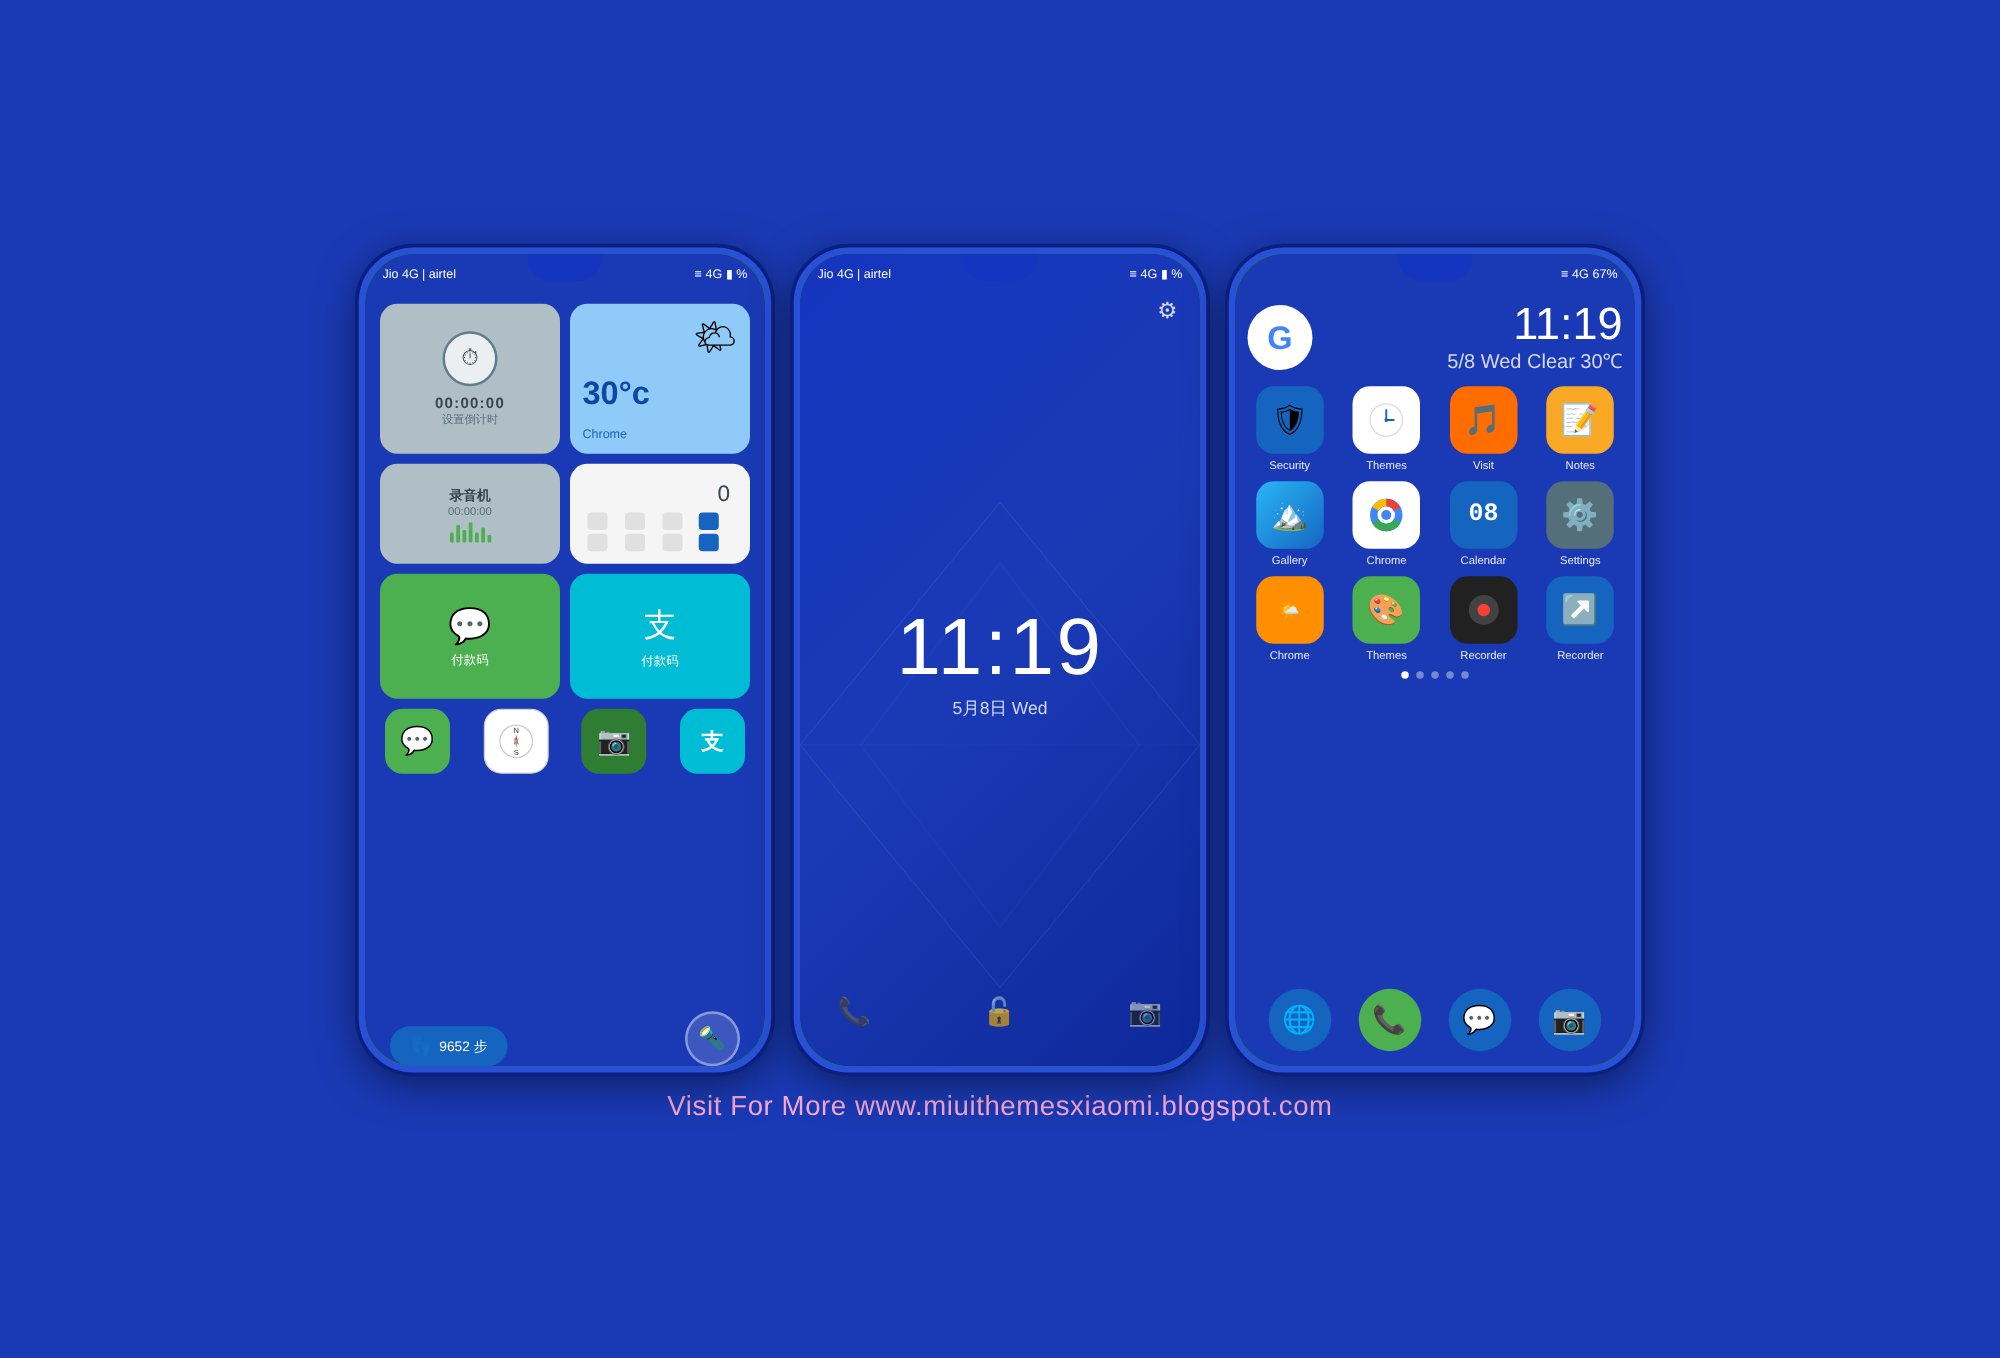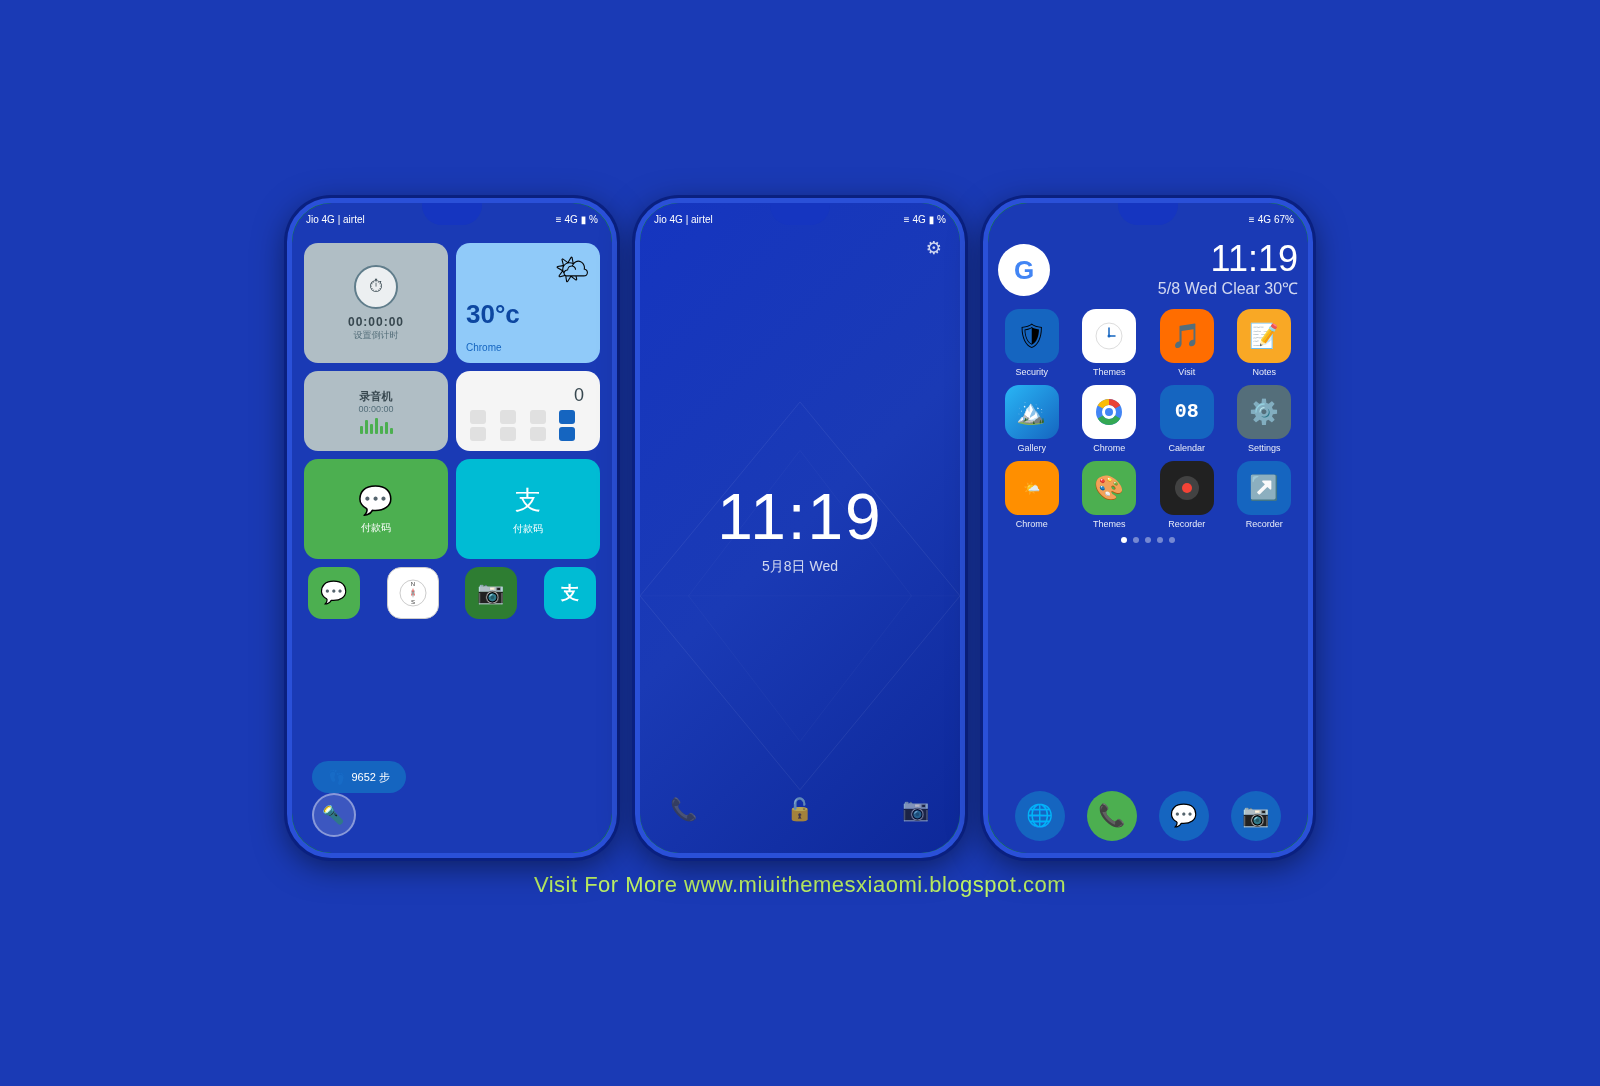--- a/index.html
+++ b/index.html
@@ -15,21 +15,21 @@
       overflow: hidden;
     }
     .phones-container {
       display: flex;
       gap: 18px;
       align-items: center;
       justify-content: center;
       margin-top: 10px;
     }
     .footer-text {
-      color: #bef264;
+      color: #f9a8d4;
       font-size: 22px;
       margin-top: 14px;
       letter-spacing: 0.5px;
     }
 
     
     .phone {
       width: 330px;
       height: 660px;
       background: #15803d;
@@ -240,27 +240,26 @@
       justify-content: center;
       font-size: 22px;
     }
     .icon-green { background: #4caf50; }
     .icon-white { background: white; border: 1px solid #ccc; }
     .icon-dark-green { background: #2e7d32; }
     .icon-cyan { background: #00bcd4; }
 
     .phone1-bottom {
       position: absolute;
-      bottom: 16px;
+      bottom: 0;
       left: 0; right: 0;
       display: flex;
-      align-items: flex-start;
+      align-items: flex-end;
       justify-content: space-between;
       padding: 0 20px;
-      flex-direction: column;
     }
     .steps-btn {
       background: #1565c0;
       border-radius: 24px;
       padding: 8px 16px;
       color: white;
       font-size: 11px;
       display: flex;
       align-items: center;
       gap: 6px;

